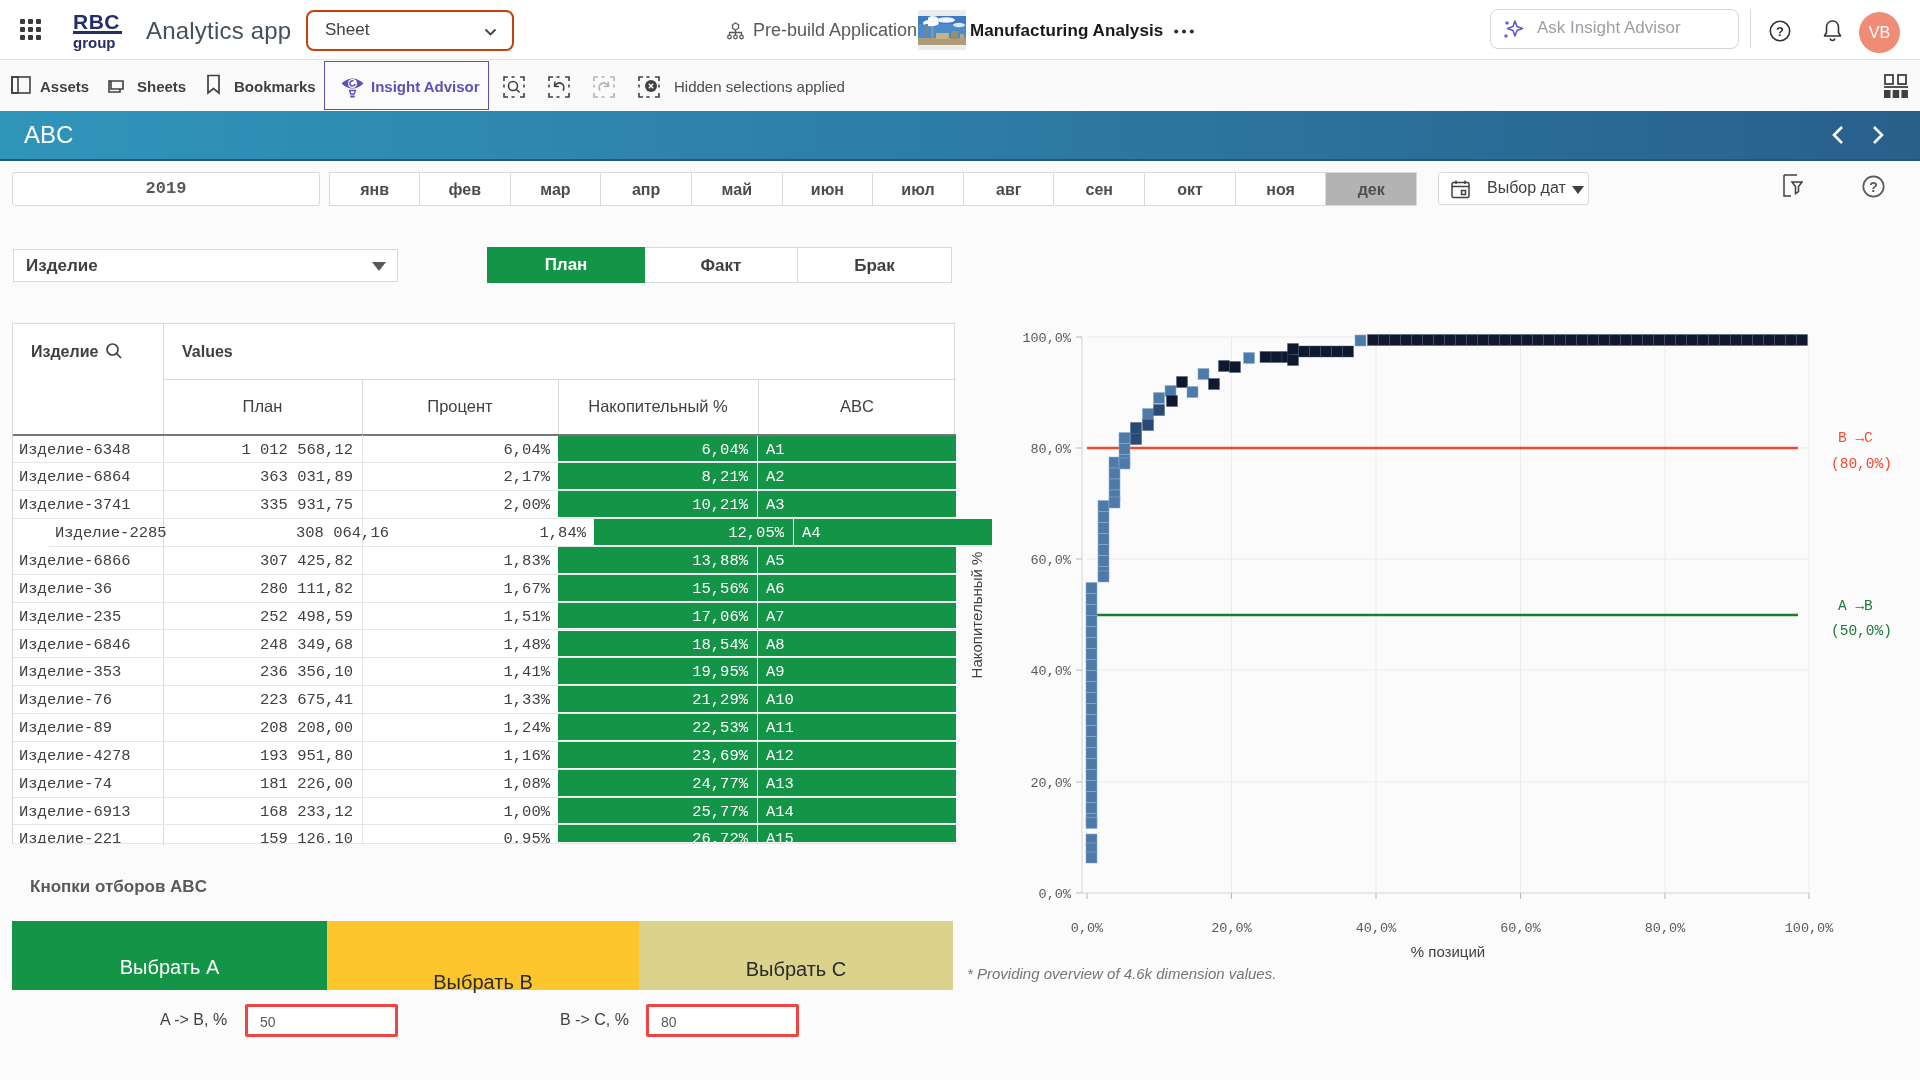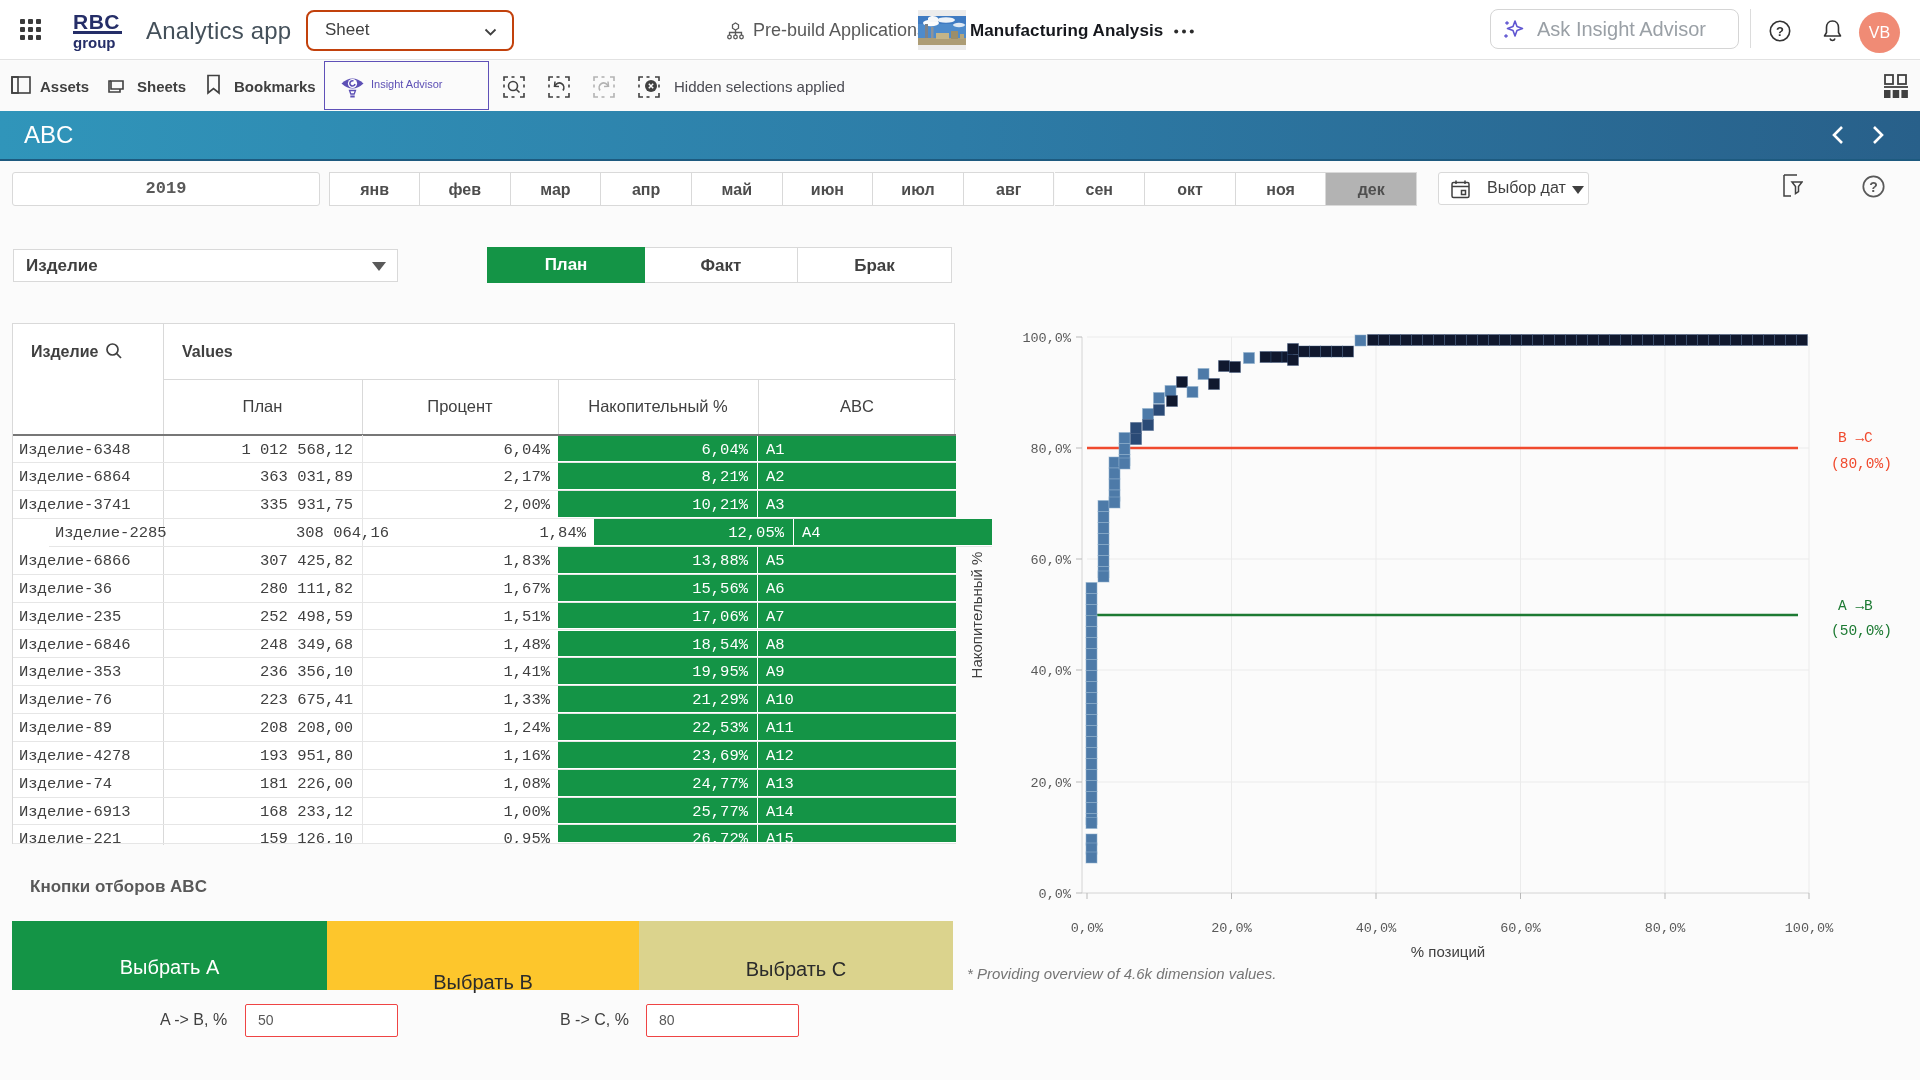--- a/index.html
+++ b/index.html
@@ -9,29 +9,29 @@
 
 
 #hdr { position:absolute; left:0; top:0; width:1920px; height:60px; background:#fff; border-bottom:1px solid #e2e2e2; }
 #appname { position:absolute; left:146px; top:17px; font-size:24px; color:#44505a; letter-spacing:0.2px; }
 #sheetdd { position:absolute; left:306px; top:10px; width:208px; height:41px; border:2px solid #c2410c; border-radius:8px; background:#fff; }
 #sheetdd span { position:absolute; left:17px; top:8px; font-size:17px; color:#404040; }
 #prebuild { position:absolute; left:753px; top:20px; font-size:18px; color:#595959; }
 #thumb { position:absolute; left:918px; top:10px; width:48px; height:40px; background:#ededed; }
 #mfg { position:absolute; left:970px; top:21px; font-size:17px; font-weight:bold; color:#16181d; letter-spacing:0.1px; }
 #srch { position:absolute; left:1490px; top:9px; width:249px; height:40px; border:1px solid #d5d5d5; border-radius:8px; background:#fff; }
-#srch span { position:absolute; left:46px; top:8px; font-size:20px; color:#9aa0a6; }
+#srch span { position:absolute; left:46px; top:8px; font-size:17px; color:#9aa0a6; }
 #hdiv { position:absolute; left:1750px; top:9px; width:1px; height:39px; background:#dcdcdc; }
 #avatar { position:absolute; left:1859px; top:12px; width:41px; height:41px; border-radius:50%; background:#f08b75; color:#fff; font-size:16px; text-align:center; line-height:41px; }
 
 
 #tbar { position:absolute; left:0; top:61px; width:1920px; height:50px; background:#fafafa;padding-left:8px; }
 .tbtxt { position:absolute; top:17px; font-size:15px; font-weight:bold; color:#404040; }
 #iabox { position:absolute; left:324px; top:0px; width:165px; height:49px; border:1.5px solid #5f51b8; background:#fbfbfb; }
-#iabox span { position:absolute; left:46px; top:16px; font-size:11px; font-weight:normal; color:#5d50b5; }
+#iabox span { position:absolute; left:46px; top:16px; font-size:15px; font-weight:bold; color:#5d50b5; }
 #hsel { position:absolute; left:674px; top:17px; font-size:15px; color:#4a4a52; }
 
 
 #bluebar { position:absolute; left:0; top:111px; width:1920px; height:50px; background:linear-gradient(90deg,#3095ba 0%,#2d7ca7 50%,#28608a 100%); border-bottom:2px solid #1d5a7f; }
 #bluebar .t { position:absolute; left:24px; top:10px; font-size:24px; color:#fff; }
 
 
 .fbox { position:absolute; top:172px; height:34px; background:#fff; border:1px solid #d9d9d9; border-radius:3px; }
 .mon { position:absolute; top:172px; height:34px; background:#fff; border:1px solid #d9d9d9; border-left:none; font-size:16px; font-weight:bold; color:#4d4d4d; text-align:center; line-height:33px; }
 .msel { background:#b3b3b3; color:#4f4f4f; }
@@ -58,21 +58,21 @@
 .trow .c3 { position:absolute; left:0px; width:190px; top:5px; text-align:right; }
 .trow .c4 { position:absolute; left:208px; top:5px; }
 .gvline { position:absolute; left:199px; top:0; width:1px; height:100%; background:#fff; }
 
 
 #btitle { position:absolute; left:30px; top:877px; font-size:17px; font-weight:bold; color:#595959; }
 .bigbtn { position:absolute; top:921px; height:69px; text-align:center; font-size:20px; }
 
 
 .ilabel { position:absolute; top:1011px; font-size:16px; color:#404040; }
-.ibox { position:absolute; top:1004px; width:153px; height:33px; background:#fff; border:1px solid #ef4444; border-radius:2px; }
+.ibox { position:absolute; top:1004px; width:153px; height:33px; background:#fff; border:3px solid #ef4444; border-radius:2px; }
 .ibox span { position:absolute; left:12px; top:7px; font-size:14px; color:#595959; }
 
 svg text { font-family:"Liberation Mono",monospace; fill:#595959; }
 </style></head>
 <body>
 <div id="page">
 
 <div id="hdr">
   <svg class="abs" style="left:20px;top:19px;" width="22" height="22" viewBox="0 0 22 22">
     <g fill="#3a3a3a">

